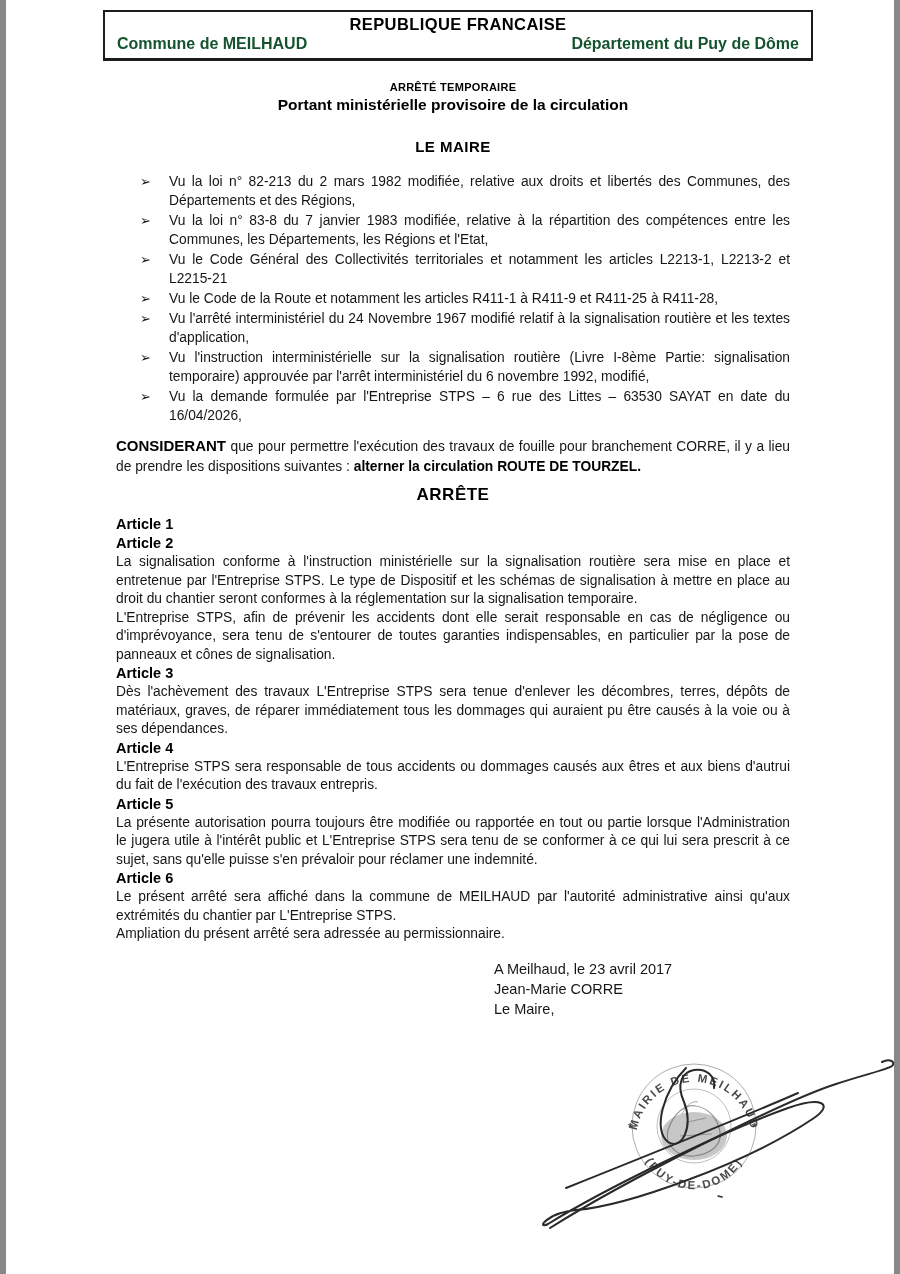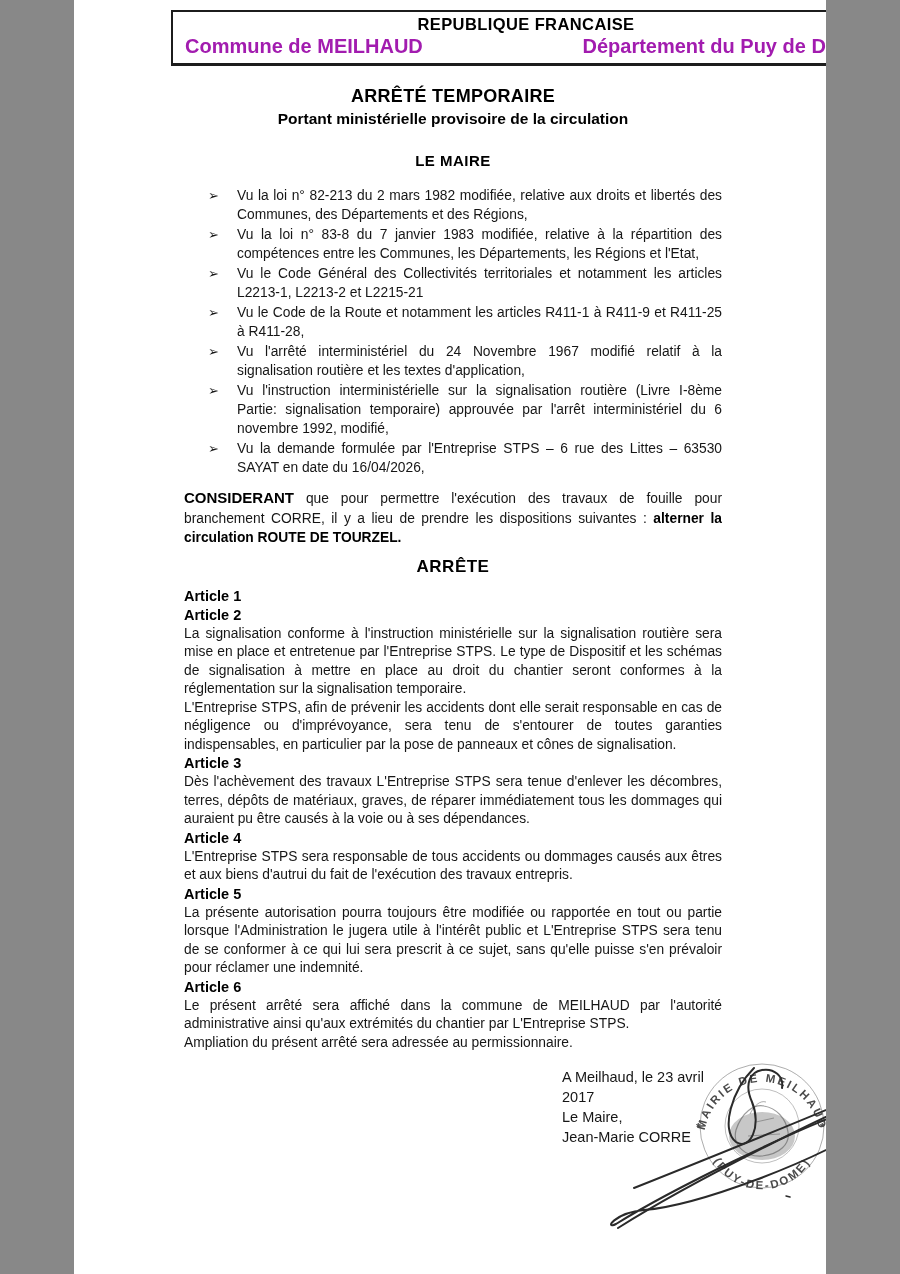--- a/index.html
+++ b/index.html
@@ -1,19 +1,19 @@
 <!DOCTYPE html>
 <html><head>
 <meta charset="utf-8">
 <style>
   * { margin: 0; padding: 0; box-sizing: border-box; }
   body { background: #888; font-family: "Liberation Sans", sans-serif; }
   .page {
     position: relative;
-    width: 752px; height: 1274px;
+    width: 888px; height: 1274px;
     margin: 0 auto;
     background: #ffffff;
     color: #161616;
     overflow: hidden;
   }
   .content { padding: 10px 104px 0 110px; }
 
   
   .header-box {
     margin-left: -13px;
@@ -26,28 +26,28 @@
     text-align: center;
     font-weight: bold;
     font-size: 16.5px;
     letter-spacing: 0.4px;
     color: #000;
   }
   .header-row {
     display: flex;
     justify-content: space-between;
     font-weight: bold;
-    font-size: 20px;
-    color: #a21caf;
+    font-size: 16px;
+    color: #14532d;
     margin-top: 1px;
   }
 
   
   .doc-title { margin-top: 20px; text-align: center; color: #000; }
-  .doc-title-line1 { font-weight: bold; font-size: 18px; letter-spacing: 0.3px; }
+  .doc-title-line1 { font-weight: bold; font-size: 11px; letter-spacing: 0.3px; }
   .doc-title-line2 { font-weight: bold; font-size: 15.5px; margin-top: 3px; }
   .maire-heading {
     margin-top: 24px; text-align: center;
     font-weight: bold; font-size: 15px; letter-spacing: 0.5px; color: #000;
   }
 
   
   .vu-list { list-style: none; margin-top: 17px; }
   .vu-list li {
     position: relative;
@@ -186,22 +186,22 @@
 
       <div class="article-title">Article 6</div>
       <p class="article-body">Le présent arrêté sera affiché dans la commune de MEILHAUD par l'autorité administrative ainsi qu'aux extrémités du chantier par L'Entreprise STPS.</p>
 
       <p class="article-body">Ampliation du présent arrêté sera adressée au permissionnaire.</p>
 
     </div>
 
     <div class="signature-block">
       <div>A Meilhaud, le 23 avril 2017</div>
+      <div>Jean-Marie CORRE</div>
       <div>Le Maire,</div>
-      <div>Jean-Marie CORRE</div>
     </div>
 
   </div>
 
   <div class="stamp-sig-wrap">
     <svg viewBox="0 0 362 236" width="362" height="236">
       <defs>
         <path id="arcTop" d="M 100 102 A 58 58 0 1 1 216 102" fill="none"></path>
         <path id="arcBottom" d="M 106 116 A 56 56 0 0 0 210 116" fill="none"></path>
       </defs>

